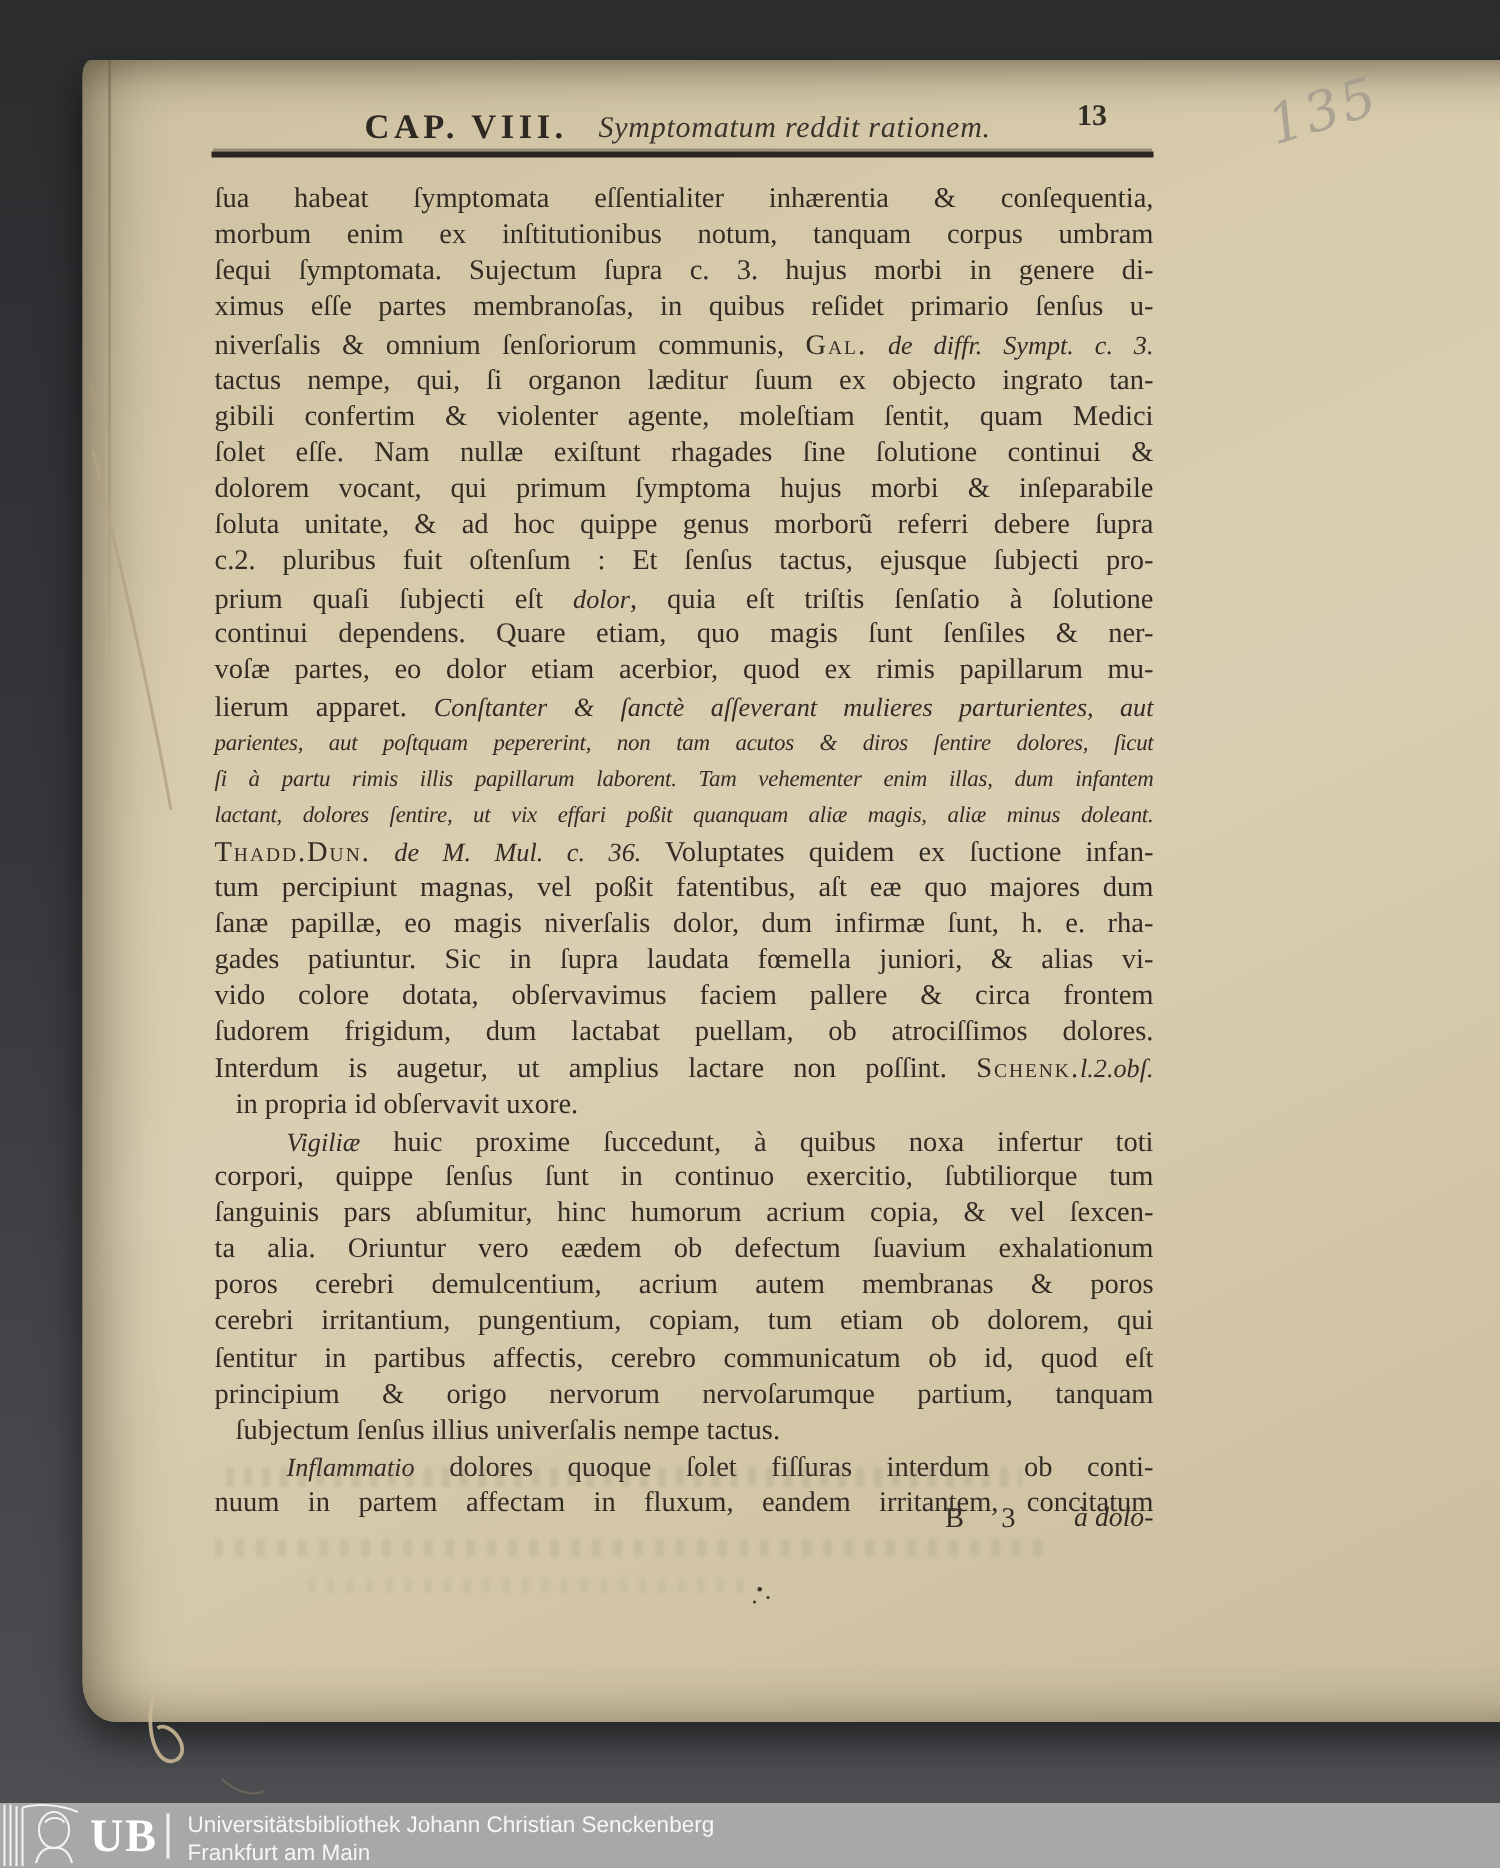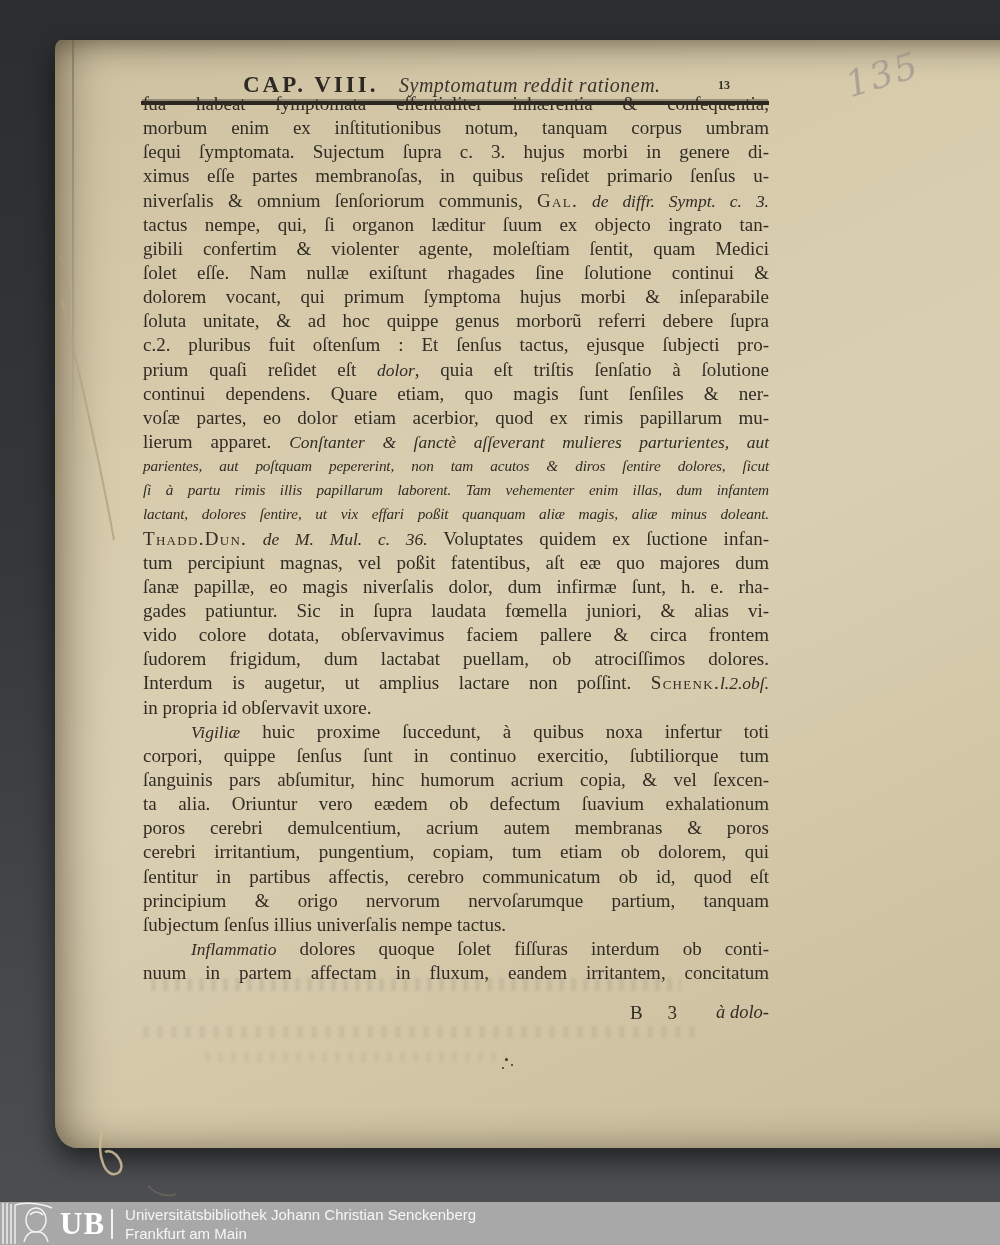--- a/index.html
+++ b/index.html
@@ -26,42 +26,42 @@
   
   .chapter{
     position:absolute;left:188px;top:32px;font-size:23px;letter-spacing:3px;
     color:#2e2a23;font-weight:600;
   }
   .running-title{
     position:absolute;left:344px;top:34px;font-size:20px;font-style:italic;
     color:#3a352c;letter-spacing:.5px;text-align:right;
   }
   .page-number{
-    position:absolute;left:663px;top:38px;font-size:12px;color:#342f27;font-weight:600;
+    position:absolute;left:663px;top:26px;font-size:20px;color:#342f27;font-weight:600;
   }
   .head-rule{
     position:absolute;left:86px;top:61px;width:628px;height:4px;background:#2b2620;
     box-shadow:0 -3px 0 -1px rgba(43,38,32,.35);
   }
   .folio-hand{
     position:absolute;left:790px;top:14px;font-size:36px;font-style:italic;
     color:#a19a8e;transform:rotate(-17deg);font-family:"DejaVu Serif",serif;opacity:.8;
     letter-spacing:2px;
   }
   
   .text-block{
-    position:absolute;left:88px;top:52px;width:626px;color:#322c24;
+    position:absolute;left:88px;top:81px;width:626px;color:#322c24;
   }
   .line{
     height:24.15px;line-height:24.15px;font-size:19px;
     text-align:justify;text-align-last:justify;white-space:nowrap;overflow:visible;
   }
   .line span{white-space:normal;}
   .line.indent{padding-left:48px;}
-  .line.end{text-align-last:left;}
+  .line.end{text-align-last:left;margin-left:14px;}
   .line.dense{font-size:16.6px;letter-spacing:-0.15px;}
   .i{font-style:italic;font-size:.92em;}
   .sc{font-variant:small-caps;letter-spacing:1.3px;}
   .sig-row{
     position:absolute;left:88px;top:962px;width:626px;height:25px;
     font-size:19px;color:#322c24;text-align:right;
   }
   .sig-mark{position:absolute;left:487px;letter-spacing:10px;}
   .catchword{position:absolute;right:0;font-size:18.5px;}
   
@@ -69,21 +69,21 @@
   .bleed.b1{left:96px;top:938px;width:530px;height:13px;
     background:repeating-linear-gradient(90deg,rgba(118,110,92,.28) 0 5px,transparent 5px 12px);}
   .bleed.b2{left:88px;top:986px;width:560px;height:12px;
     background:repeating-linear-gradient(90deg,rgba(118,110,92,.22) 0 6px,transparent 6px 14px);}
   .bleed.b3{left:150px;top:1012px;width:300px;height:10px;
     background:repeating-linear-gradient(90deg,rgba(118,110,92,.16) 0 5px,transparent 5px 13px);}
   .speck{position:absolute;border-radius:50%;background:#3a332a;}
   
   .footer{
     position:absolute;left:0;bottom:0;width:1000px;height:43px;background:#a8a8a8;
-    display:flex;align-items:center;
+    display:flex;align-items:flex-end;
     font-family:"Liberation Sans",sans-serif;
   }
   .logo{display:flex;align-items:center;height:100%;}
   .logo svg{display:block;}
   .logo-ub{
     color:#fff;font-family:"Liberation Serif",serif;font-weight:bold;font-size:31px;
     letter-spacing:1px;margin:0 6px 0 2px;line-height:43px;
   }
   .logo-sep{width:2px;height:30px;background:#f2f2f2;margin-right:12px;}
   .footer-text{color:#f6f6f6;font-size:15px;line-height:19px;}
@@ -106,21 +106,21 @@
       <div class="line"><span>morbum enim ex inſtitutionibus notum, tanquam corpus umbram</span></div>
       <div class="line"><span>ſequi ſymptomata. Sujectum ſupra c. 3. hujus morbi in genere di-</span></div>
       <div class="line"><span>ximus eſſe partes membranoſas, in quibus reſidet primario ſenſus u-</span></div>
       <div class="line"><span>niverſalis &amp; omnium ſenſoriorum communis, </span><span class="sc">Gal.</span><span class="i"> de diffr. Sympt. c. 3.</span></div>
       <div class="line"><span>tactus nempe, qui, ſi organon læditur ſuum ex objecto ingrato tan-</span></div>
       <div class="line"><span>gibili confertim &amp; violenter agente, moleſtiam ſentit, quam Medici</span></div>
       <div class="line"><span>ſolet eſſe. Nam nullæ exiſtunt rhagades ſine ſolutione continui &amp;</span></div>
       <div class="line"><span>dolorem vocant, qui primum ſymptoma hujus morbi &amp; inſeparabile</span></div>
       <div class="line"><span>ſoluta unitate, &amp; ad hoc quippe genus morborũ referri debere ſupra</span></div>
       <div class="line"><span>c.2. pluribus fuit oſtenſum : Et ſenſus tactus, ejusque ſubjecti pro-</span></div>
-      <div class="line"><span>prium quaſi reſidet eſt </span><span class="i">dolor</span><span>, quia eſt triſtis ſenſatio à ſolutione</span></div>
+      <div class="line"><span>prium quaſi ſubjecti eſt </span><span class="i">dolor</span><span>, quia eſt triſtis ſenſatio à ſolutione</span></div>
       <div class="line"><span>continui dependens. Quare etiam, quo magis ſunt ſenſiles &amp; ner-</span></div>
       <div class="line"><span>voſæ partes, eo dolor etiam acerbior, quod ex rimis papillarum mu-</span></div>
       <div class="line"><span>lierum apparet. </span><span class="i">Conſtanter &amp; ſanctè aſſeverant mulieres parturientes, aut</span></div>
       <div class="line dense"><span class="i">parientes, aut poſtquam pepererint, non tam acutos &amp; diros ſentire dolores, ſicut</span></div>
       <div class="line dense"><span class="i">ſi à partu rimis illis papillarum laborent. Tam vehementer enim illas, dum infantem</span></div>
       <div class="line dense"><span class="i">lactant, dolores ſentire, ut vix effari poßit quanquam aliæ magis, aliæ minus doleant.</span></div>
       <div class="line"><span class="sc">Thadd.Dun.</span><span class="i"> de M. Mul. c. 36. </span><span>Voluptates quidem ex ſuctione infan-</span></div>
       <div class="line"><span>tum percipiunt magnas, vel poßit fatentibus, aſt eæ quo majores dum</span></div>
       <div class="line"><span>ſanæ papillæ, eo magis niverſalis dolor, dum infirmæ ſunt, h. e. rha-</span></div>
       <div class="line"><span>gades patiuntur. Sic in ſupra laudata fœmella juniori, &amp; alias vi-</span></div>

